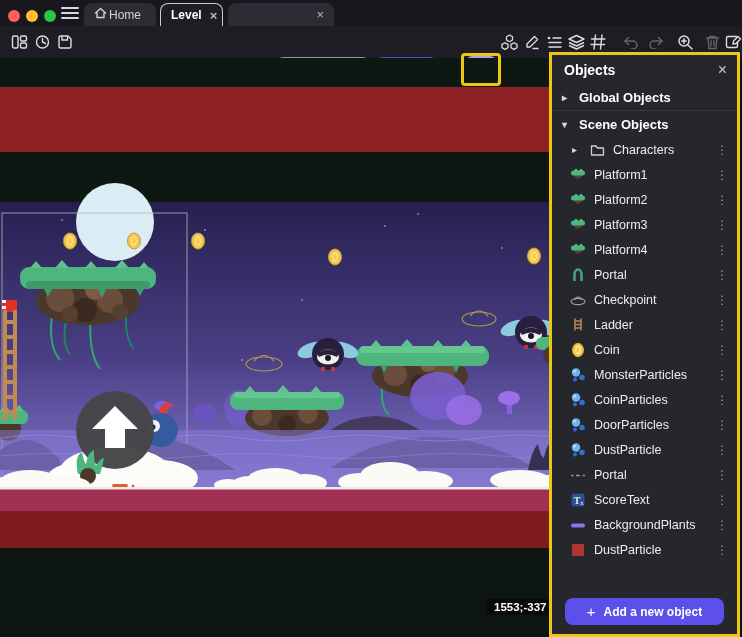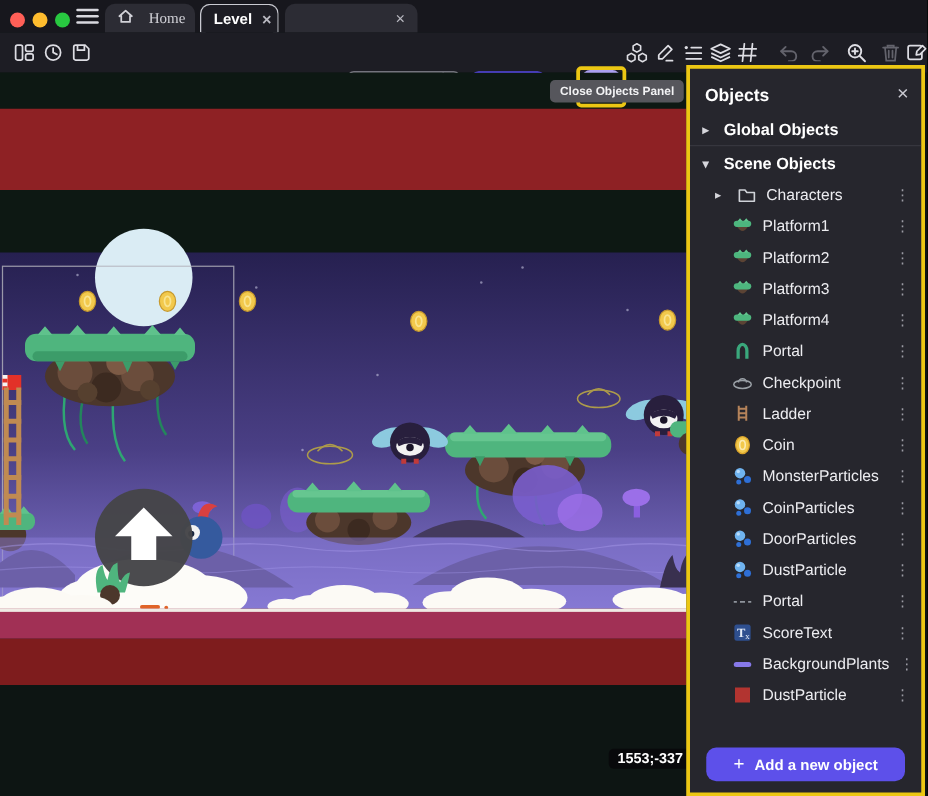--- a/index.html
+++ b/index.html
@@ -7,21 +7,21 @@
        font-family:"Liberation Sans",sans-serif;background:#0d1513;color:#e8e8ec;
        -webkit-font-smoothing:antialiased;}
   
   .titlebar{position:absolute;left:0;top:0;width:742px;height:26px;background:#17171d;}
   .traffic{position:absolute;top:10px;width:12px;height:12px;border-radius:50%;}
   .t-red{left:8px;background:#ff5f57;} .t-yellow{left:26px;background:#febc2e;} .t-green{left:44px;background:#28c840;}
   .hamburger{position:absolute;left:61px;top:7px;width:18px;height:13px;cursor:pointer;}
   .hamburger i{display:block;height:2px;background:#d8d8de;margin:0 0 3px 0;border-radius:1px;}
   .tab{position:absolute;top:3px;height:23px;border-radius:8px 8px 0 0;display:flex;align-items:center;
        font-size:12px;color:#d2d2d8;padding:0 10px;box-sizing:border-box;background:#2c2c34;}
-  .tab-home{left:84px;width:72px;gap:12px;font-family:Liberation Serif, serif;}
+  .tab-home{left:84px;width:72px;gap:2px;}
   .tab-level{left:160px;width:63px;background:#1d1d24;border:1px solid #c9cad1;border-bottom:none;
              color:#fff;font-weight:bold;gap:8px;}
   .tab-events{left:228px;width:106px;gap:8px;}
   .tab .x{font-size:13px;color:#b9b9c1;margin-left:auto;line-height:1;}
   
   .toolbar{position:absolute;left:0;top:26px;width:742px;height:32px;background:#1d1d24;}
   .tbtn{position:absolute;top:5px;width:22px;height:22px;display:flex;align-items:center;justify-content:center;color:#dddde3;}
   .tbtn svg{display:block;}
   .dim{color:#63636c;}
   .preview-btn{position:absolute;left:277px;top:31px;width:92px;height:22px;border:1px solid #90909a;
@@ -41,34 +41,34 @@
   
   .tooltip{position:absolute;left:440px;top:64px;height:18px;background:#56565c;border-radius:4px;
     display:flex;align-items:center;padding:0 8px;font-size:9.5px;font-weight:bold;color:#f2f2f4;z-index:60;white-space:nowrap;}
   
   .canvas{position:absolute;left:0;top:58px;width:560px;height:579px;}
   .coords-badge{position:absolute;left:487px;top:599px;background:rgba(8,8,10,.88);border-radius:4px;
     padding:2px 7px;font-size:11.5px;font-weight:bold;color:#fff;z-index:30;}
   
   .objects-panel{position:absolute;left:549px;top:52px;width:191px;height:585px;box-sizing:border-box;
     border:3px solid #ecc713;background:#26262d;z-index:50;display:flex;flex-direction:column;}
-  .panel-header{display:flex;align-items:center;padding:13px 10px 7px 12px;}
+  .panel-header{display:flex;align-items:center;padding:7px 10px 7px 12px;}
   .panel-title{font-size:14px;font-weight:bold;color:#fff;}
   .panel-close{margin-left:auto;font-size:16px;color:#c9c9d1;line-height:1;}
   .search-row{display:flex;align-items:center;gap:7px;padding:2px 8px 8px 10px;}
   .search-box{flex:1;display:flex;align-items:center;gap:7px;background:#3f3f48;border-radius:6px;height:24px;padding:0 8px;}
   .search-box input{background:transparent;border:none;outline:none;color:#e6e6ea;font-size:12px;width:100%;
     font-family:"Liberation Sans",sans-serif;}
   .search-box input::placeholder{color:#8d8d97;}
   .folder-add{color:#cfd0d7;display:flex;align-items:center;}
   .tree{flex:1;overflow:hidden;}
   .section-row{display:flex;align-items:center;height:25px;padding-left:10px;gap:8px;font-size:13px;font-weight:bold;color:#fff;}
   .section-global{border-bottom:1px solid #36363e;margin-bottom:1px;}
   .tri{font-size:10px;color:#d6d6dc;width:9px;display:inline-block;}
-  .obj-row{display:flex;align-items:center;height:25px;padding-left:34px;gap:8px;font-size:12.5px;color:#ececf0;}
+  .obj-row{display:flex;align-items:center;height:25px;padding-left:18px;gap:8px;font-size:12.5px;color:#ececf0;}
   .obj-row.has-expander{padding-left:20px;}
   .obj-row .icon{width:16px;height:16px;display:flex;align-items:center;justify-content:center;flex:none;}
   .obj-row .kebab{margin-left:auto;margin-right:9px;color:#9b9ba4;font-size:12px;line-height:1;}
   .add-object-btn{margin:8px 13px 9px 13px;height:27px;background:#5d50ea;border:none;border-radius:8px;
     color:#fff;font-size:12px;font-weight:bold;display:flex;align-items:center;justify-content:center;gap:8px;
     font-family:"Liberation Sans",sans-serif;}
   .plus-glyph{font-size:15px;font-weight:normal;}
 </style>
 </head>
 <body>
@@ -218,23 +218,20 @@
         </svg>
     </span>
     <span class="tbtn" style="left:723px">
       <svg width="18" height="16" viewBox="0 0 18 16" fill="none" stroke="currentColor" stroke-width="1.4" stroke-linecap="round" stroke-linejoin="round">
           <rect x="1.5" y="2.5" width="11" height="11" rx="1.5"></rect>
           <path d="M11,9.5 L15.5,5 L13,2.5 L8.5,7 L8,10 Z" fill="#1d1d24"></path>
         </svg>
     </span>
   </div>
 
-  <div class="tooltip">
-    <span>Close Objects Panel</span>
-  </div>
 
   <div class="canvas">
     <svg width="560" height="579" viewBox="0 0 560 579">
       <defs>
         <linearGradient id="sky" x1="0" y1="0" x2="0" y2="1">
           <stop offset="0" stop-color="#262050"></stop>
             <stop offset="0.55" stop-color="#4a3f85"></stop>
             <stop offset="1" stop-color="#8276cf"></stop>
         </linearGradient>
       </defs>

